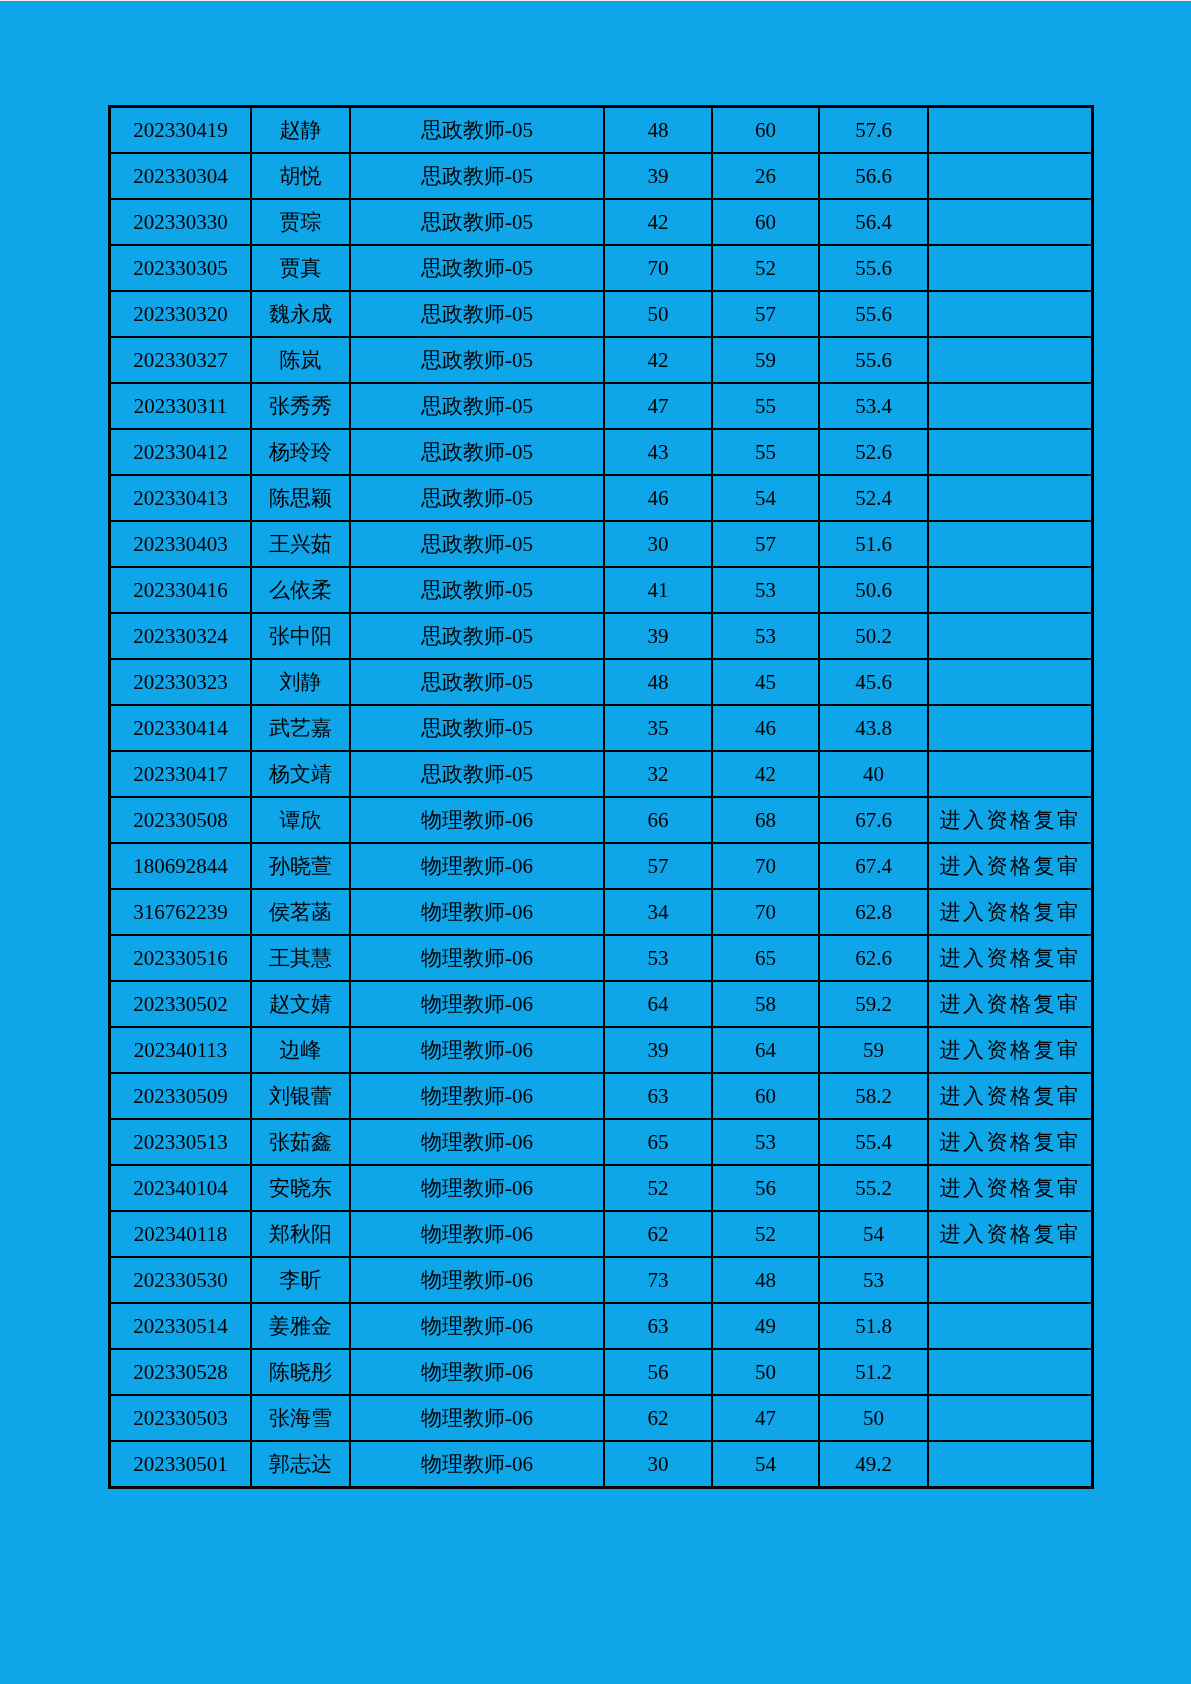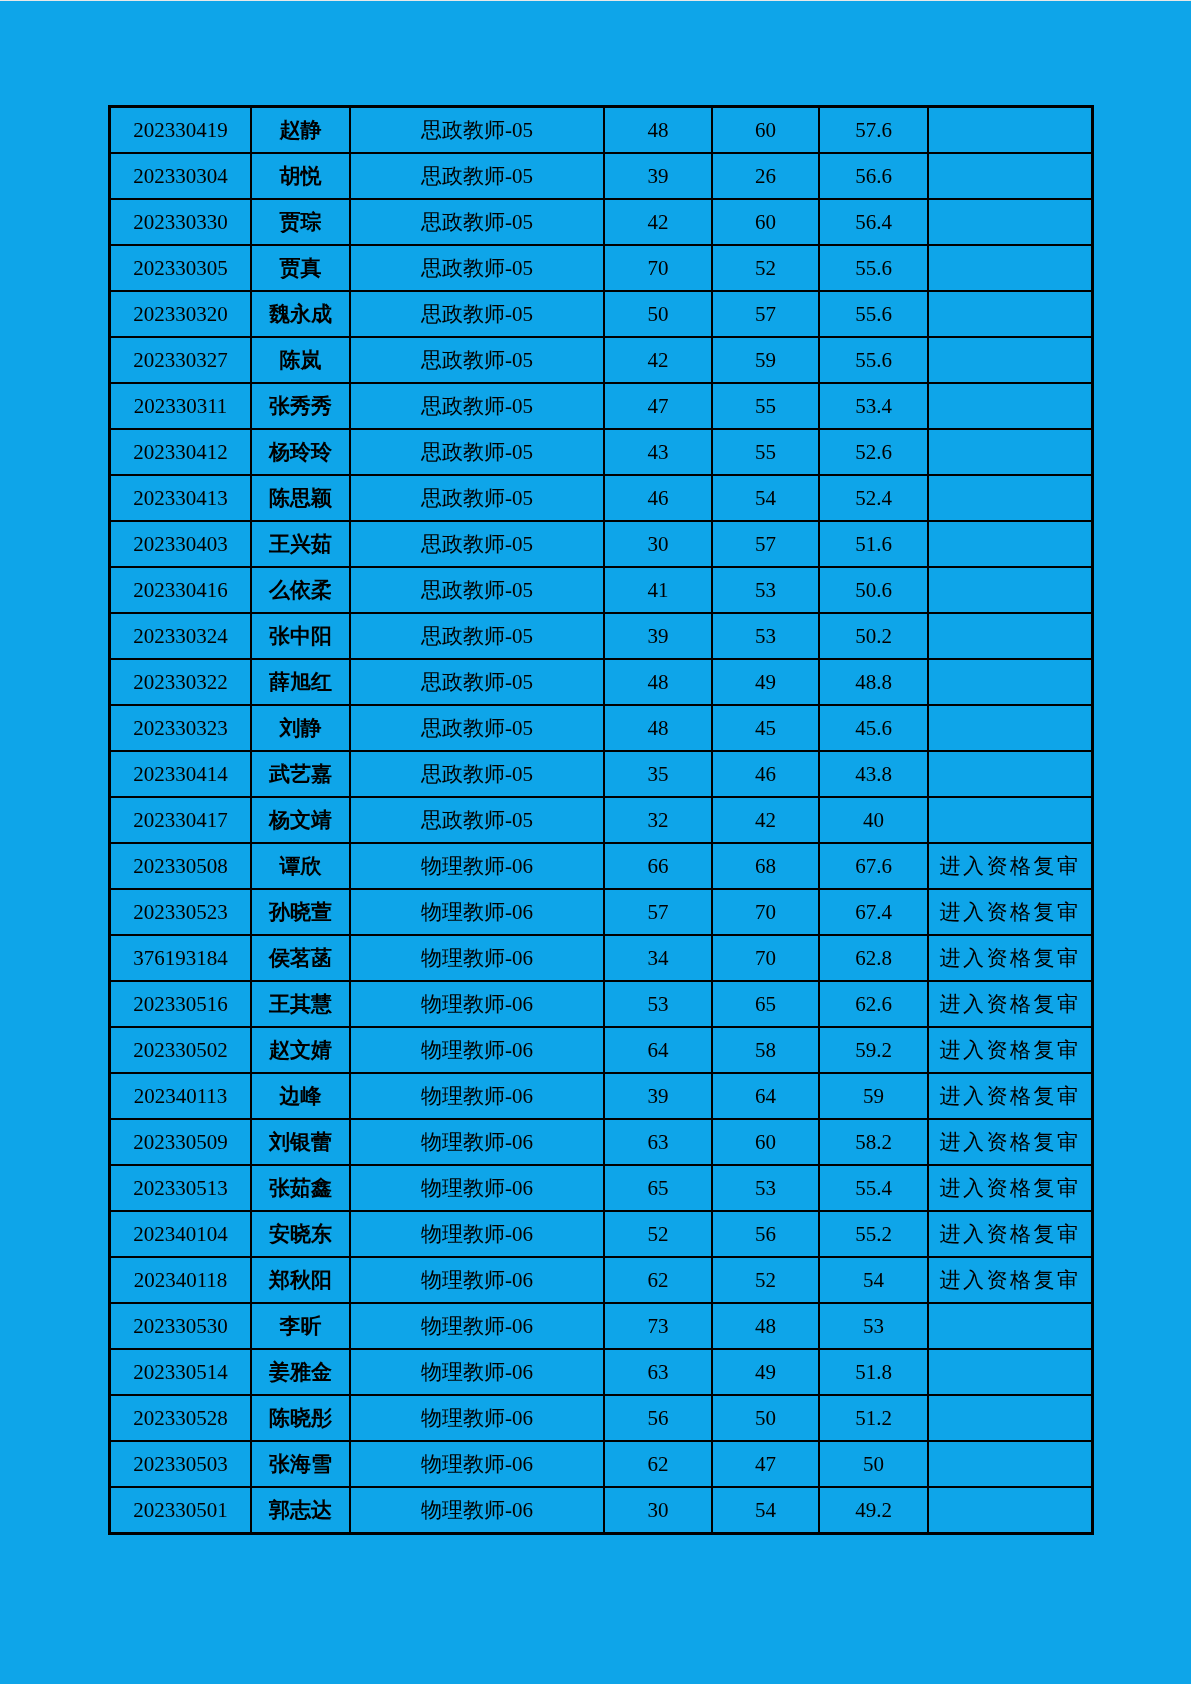--- a/index.html
+++ b/index.html
@@ -30,21 +30,21 @@
     height: 44px;
     padding: 0 2px;
     text-align: center;
     vertical-align: middle;
     font-size: 21px;
     line-height: 1;
     overflow: hidden;
     white-space: nowrap;
   }
   td.col-id      { width: 135px; }
-  td.col-name    { width: 93px; font-weight: bold;  }
+  td.col-name    { width: 93px;  }
   td.col-pos     { width: 248px; }
   td.col-s1      { width: 102px; }
   td.col-s2      { width: 101px; }
   td.col-total   { width: 103px; }
   td.col-status  { width: 158px; letter-spacing: 2.5px; }
 </style>
 </head>
 <body>
 
 <div class="page">
@@ -165,29 +165,20 @@
         <tr>
           <td class="col-id">202330324</td>
           <td class="col-name">张中阳</td>
           <td class="col-pos">思政教师-05</td>
           <td class="col-s1">39</td>
           <td class="col-s2">53</td>
           <td class="col-total">50.2</td>
           <td class="col-status"></td>
         </tr>
 
-        <tr>
-          <td class="col-id">202330322</td>
-          <td class="col-name">薛旭红</td>
-          <td class="col-pos">思政教师-05</td>
-          <td class="col-s1">48</td>
-          <td class="col-s2">49</td>
-          <td class="col-total">48.8</td>
-          <td class="col-status"></td>
-        </tr>
 
         <tr>
           <td class="col-id">202330323</td>
           <td class="col-name">刘静</td>
           <td class="col-pos">思政教师-05</td>
           <td class="col-s1">48</td>
           <td class="col-s2">45</td>
           <td class="col-total">45.6</td>
           <td class="col-status"></td>
         </tr>
@@ -216,31 +207,31 @@
           <td class="col-id">202330508</td>
           <td class="col-name">谭欣</td>
           <td class="col-pos">物理教师-06</td>
           <td class="col-s1">66</td>
           <td class="col-s2">68</td>
           <td class="col-total">67.6</td>
           <td class="col-status">进入资格复审</td>
         </tr>
 
         <tr>
-          <td class="col-id">202330523</td>
+          <td class="col-id">180692844</td>
           <td class="col-name">孙晓萱</td>
           <td class="col-pos">物理教师-06</td>
           <td class="col-s1">57</td>
           <td class="col-s2">70</td>
           <td class="col-total">67.4</td>
           <td class="col-status">进入资格复审</td>
         </tr>
 
         <tr>
-          <td class="col-id">376193184</td>
+          <td class="col-id">316762239</td>
           <td class="col-name">侯茗菡</td>
           <td class="col-pos">物理教师-06</td>
           <td class="col-s1">34</td>
           <td class="col-s2">70</td>
           <td class="col-total">62.8</td>
           <td class="col-status">进入资格复审</td>
         </tr>
 
         <tr>
           <td class="col-id">202330516</td>

